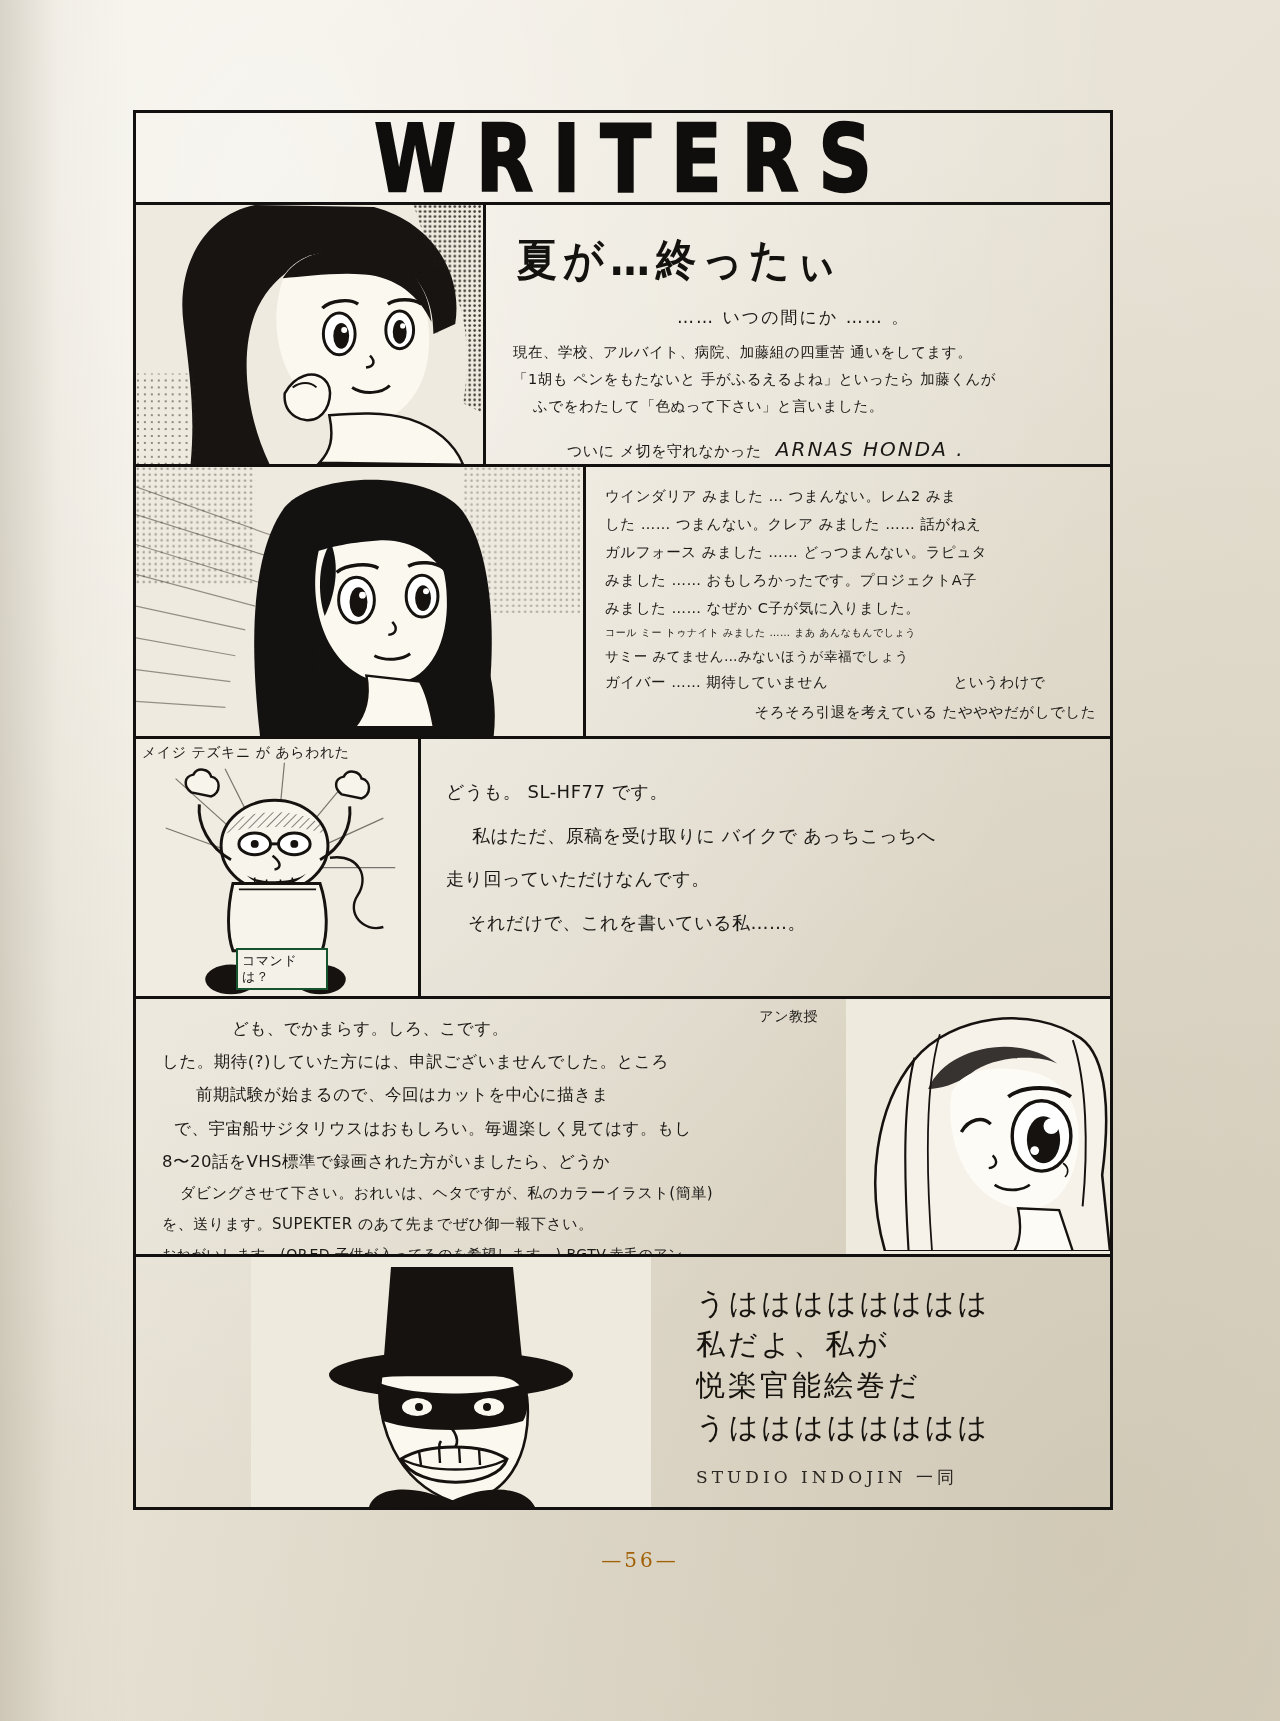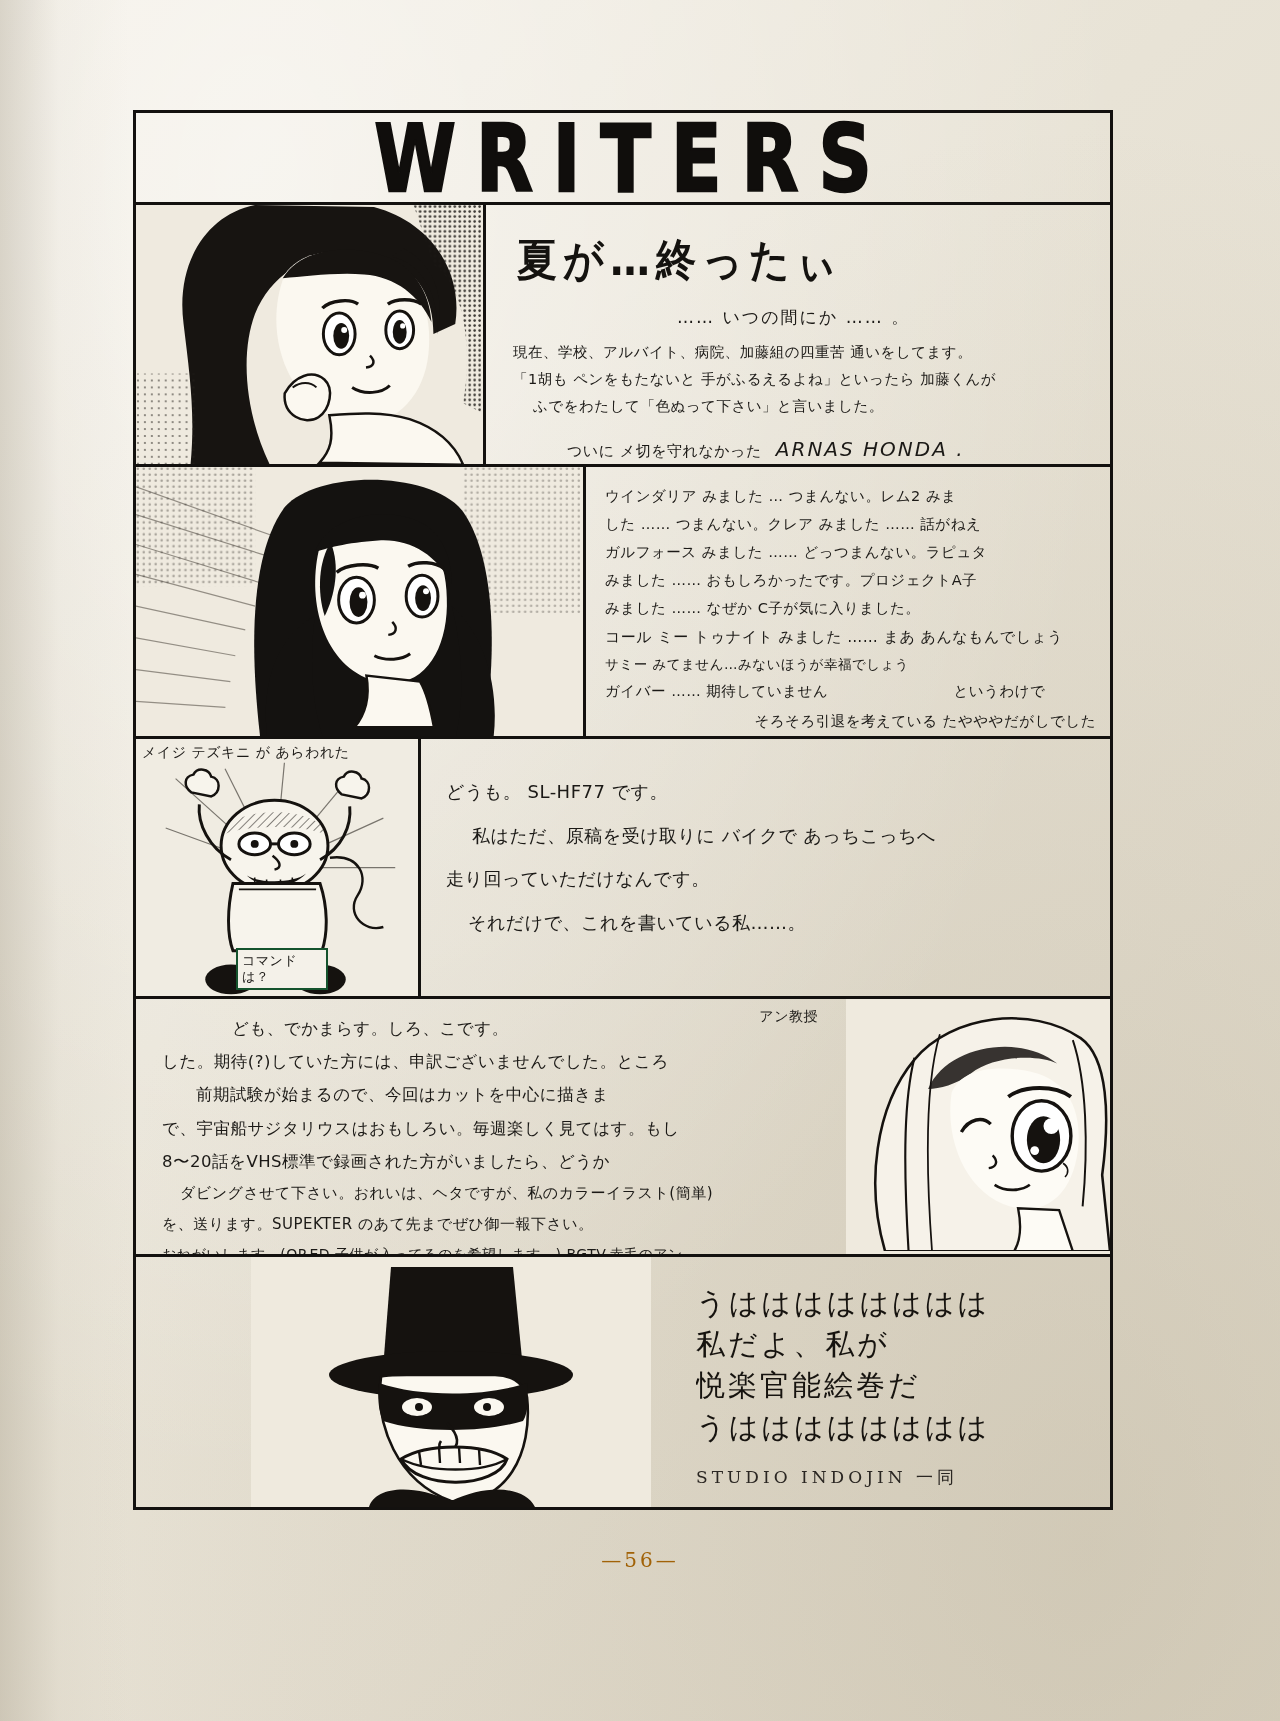--- a/index.html
+++ b/index.html
@@ -317,21 +317,21 @@
         <path d="M180 150 C174 200 178 240 188 272 L132 272 C126 220 140 172 180 150 Z" fill="#141210"></path>
         <path d="M318 140 C330 190 330 236 322 272 L360 272 C366 220 350 168 318 140 Z" fill="#141210"></path>
       </svg>
     </div>
     <div class="text-cell" id="p2-text">
       <div class="hand hand-sm ln">ウインダリア みました … つまんない。レム2 みま</div>
       <div class="hand hand-sm ln">した …… つまんない。クレア みました …… 話がねえ</div>
       <div class="hand hand-sm ln">ガルフォース みました …… どっつまんない。ラピュタ</div>
       <div class="hand hand-sm ln">みました …… おもしろかったです。プロジェクトA子</div>
       <div class="hand hand-sm ln">みました …… なぜか C子が気に入りました。</div>
-      <div class="hand hand-sm ln" style="font-size:15px">コール ミー トゥナイト みました …… まあ あんなもんでしょう</div>
+      <div class="hand hand-sm ln" style="font-size:10px">コール ミー トゥナイト みました …… まあ あんなもんでしょう</div>
       <div class="hand hand-sm ln" style="font-size:13.5px">サミー みてません…みないほうが幸福でしょう</div>
       <div class="hand hand-sm ln">
         <span>ガイバー …… 期待していません</span>
         <span style="margin-left:120px">というわけで</span>
       </div>
       <div class="hand hand-sm p2-tail">そろそろ引退を考えている たやややだがしでした</div>
     </div>
   </div>
 
   <div class="panel" id="panel3">
@@ -396,21 +396,21 @@
       <div class="hand ln">走り回っていただけなんです。</div>
       <div class="hand ln" style="margin-left:22px">それだけで、これを書いている私……。</div>
     </div>
   </div>
 
   <div class="panel" id="panel4">
     <div class="text-cell" id="p4-text">
       <div class="hand ln" style="margin-left:70px">ども、でかまらす。しろ、こです。</div>
       <div class="hand ln">した。期待(?)していた方には、申訳ございませんでした。ところ</div>
       <div class="hand ln" style="margin-left:34px">前期試験が始まるので、今回はカットを中心に描きま</div>
-      <div class="hand ln" style="">で、宇宙船サジタリウスはおもしろい。毎週楽しく見てはす。もし</div>
+      <div class="hand ln" style="margin-left:12px">で、宇宙船サジタリウスはおもしろい。毎週楽しく見てはす。もし</div>
       <div class="hand ln">8〜20話をVHS標準で録画された方がいましたら、どうか</div>
       <div class="hand ln" style="margin-left:18px;font-size:15px">ダビングさせて下さい。おれいは、ヘタですが、私のカラーイラスト(簡単)</div>
       <div class="hand ln" style="font-size:15px">を、送ります。SUPEKTER のあて先までぜひ御一報下さい。</div>
       <div class="hand ln" style="font-size:14px">おねがいします。(OP.ED.子供が入ってるのを希望します。) BGTV.赤毛のアン</div>
     </div>
     <div class="hand p4-toplabel">アン教授</div>
     <div class="art-cell" id="p4-art">
       <svg class="ill" viewBox="0 0 270 258" preserveAspectRatio="xMidYMid slice">
         <rect width="270" height="258" fill="#efeade"></rect>
 

